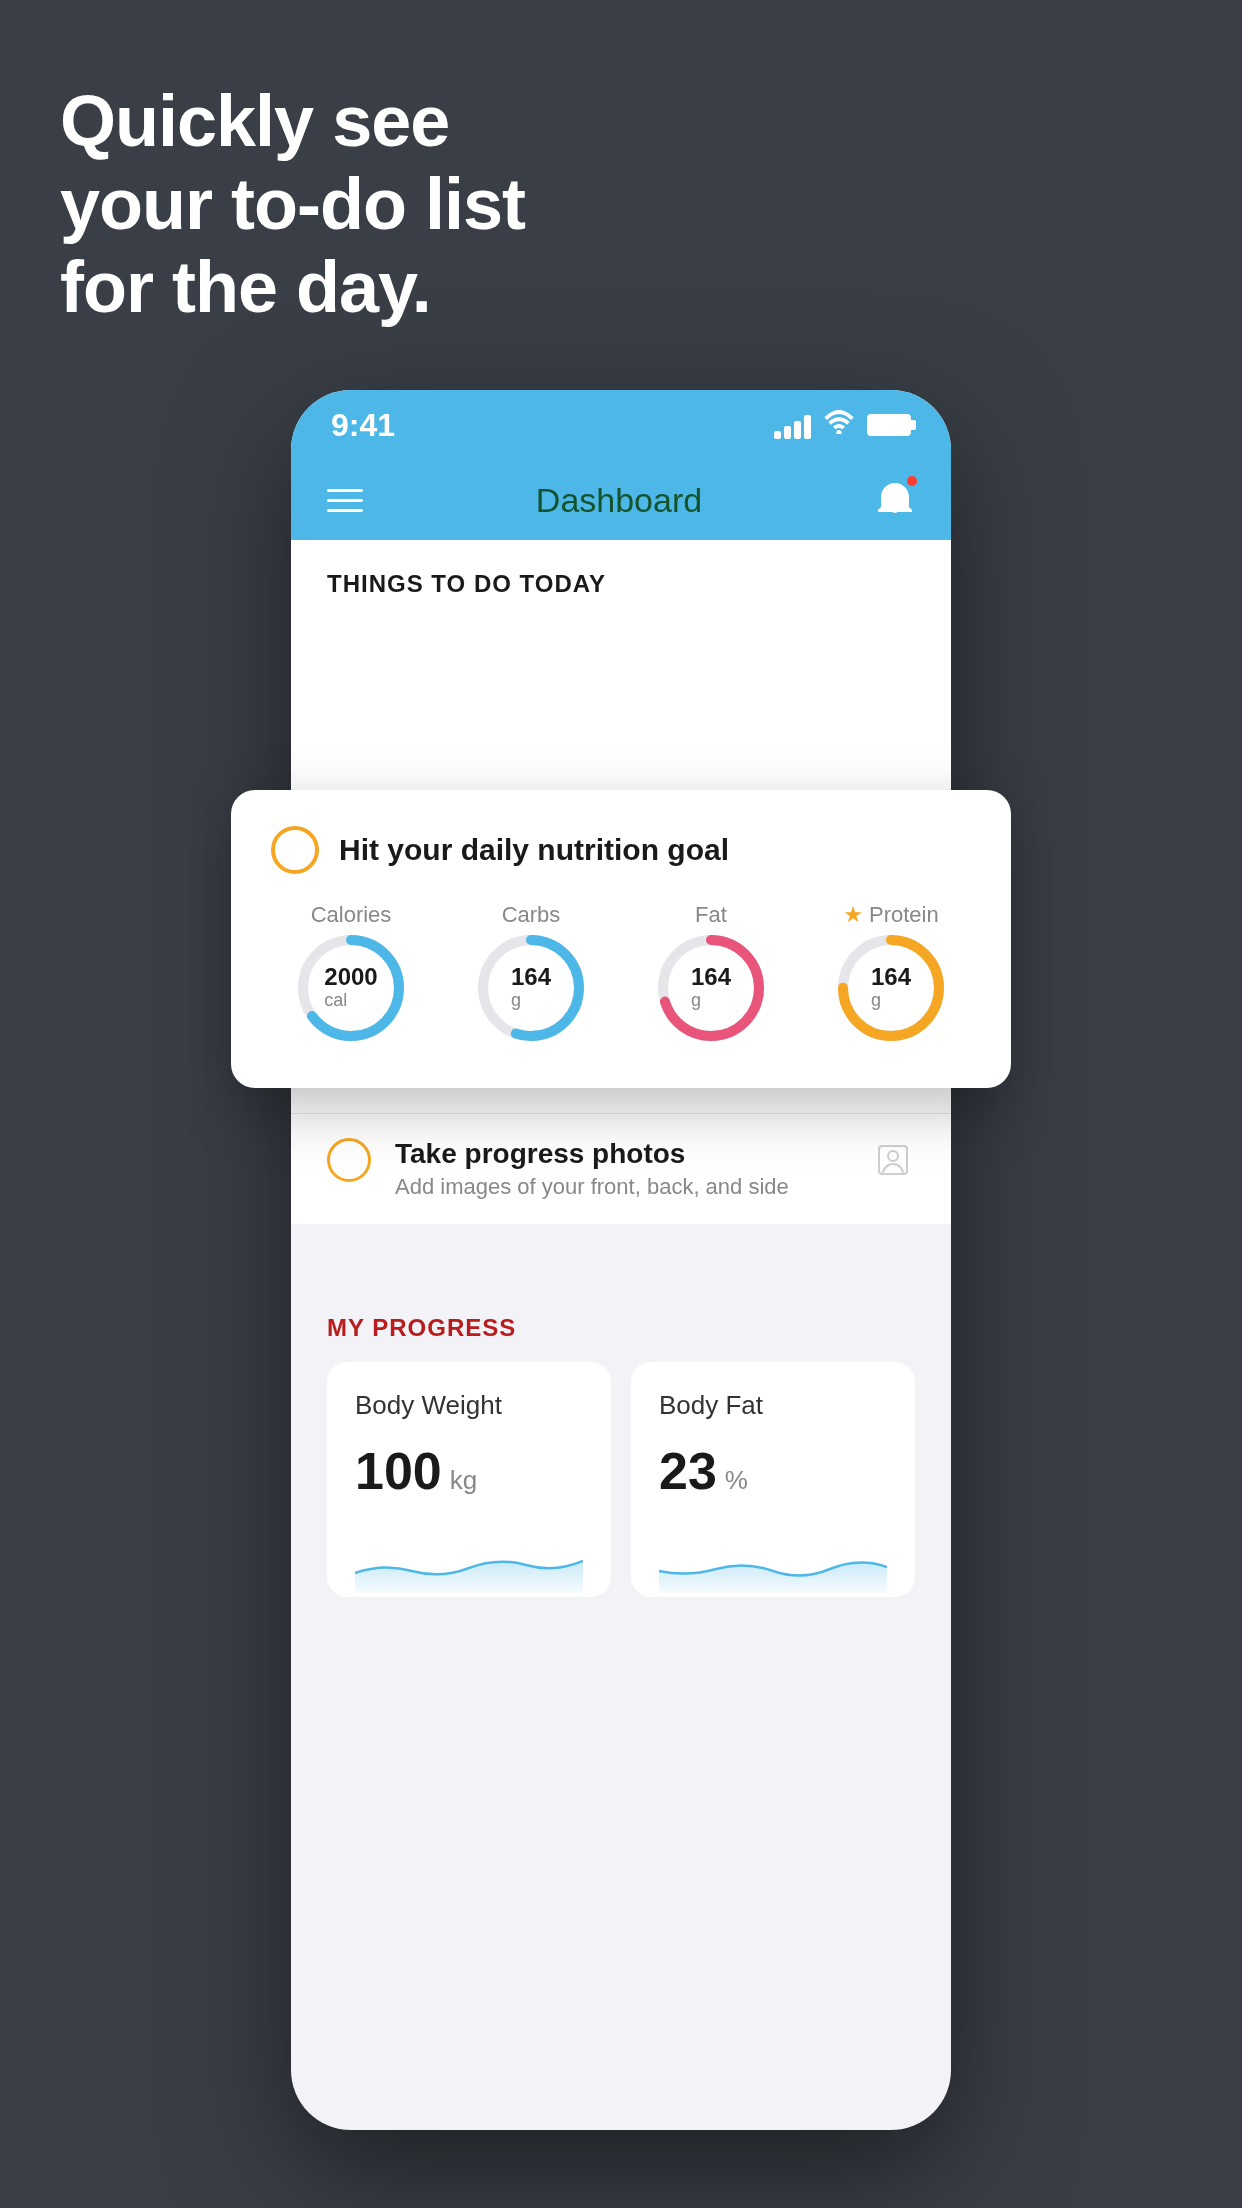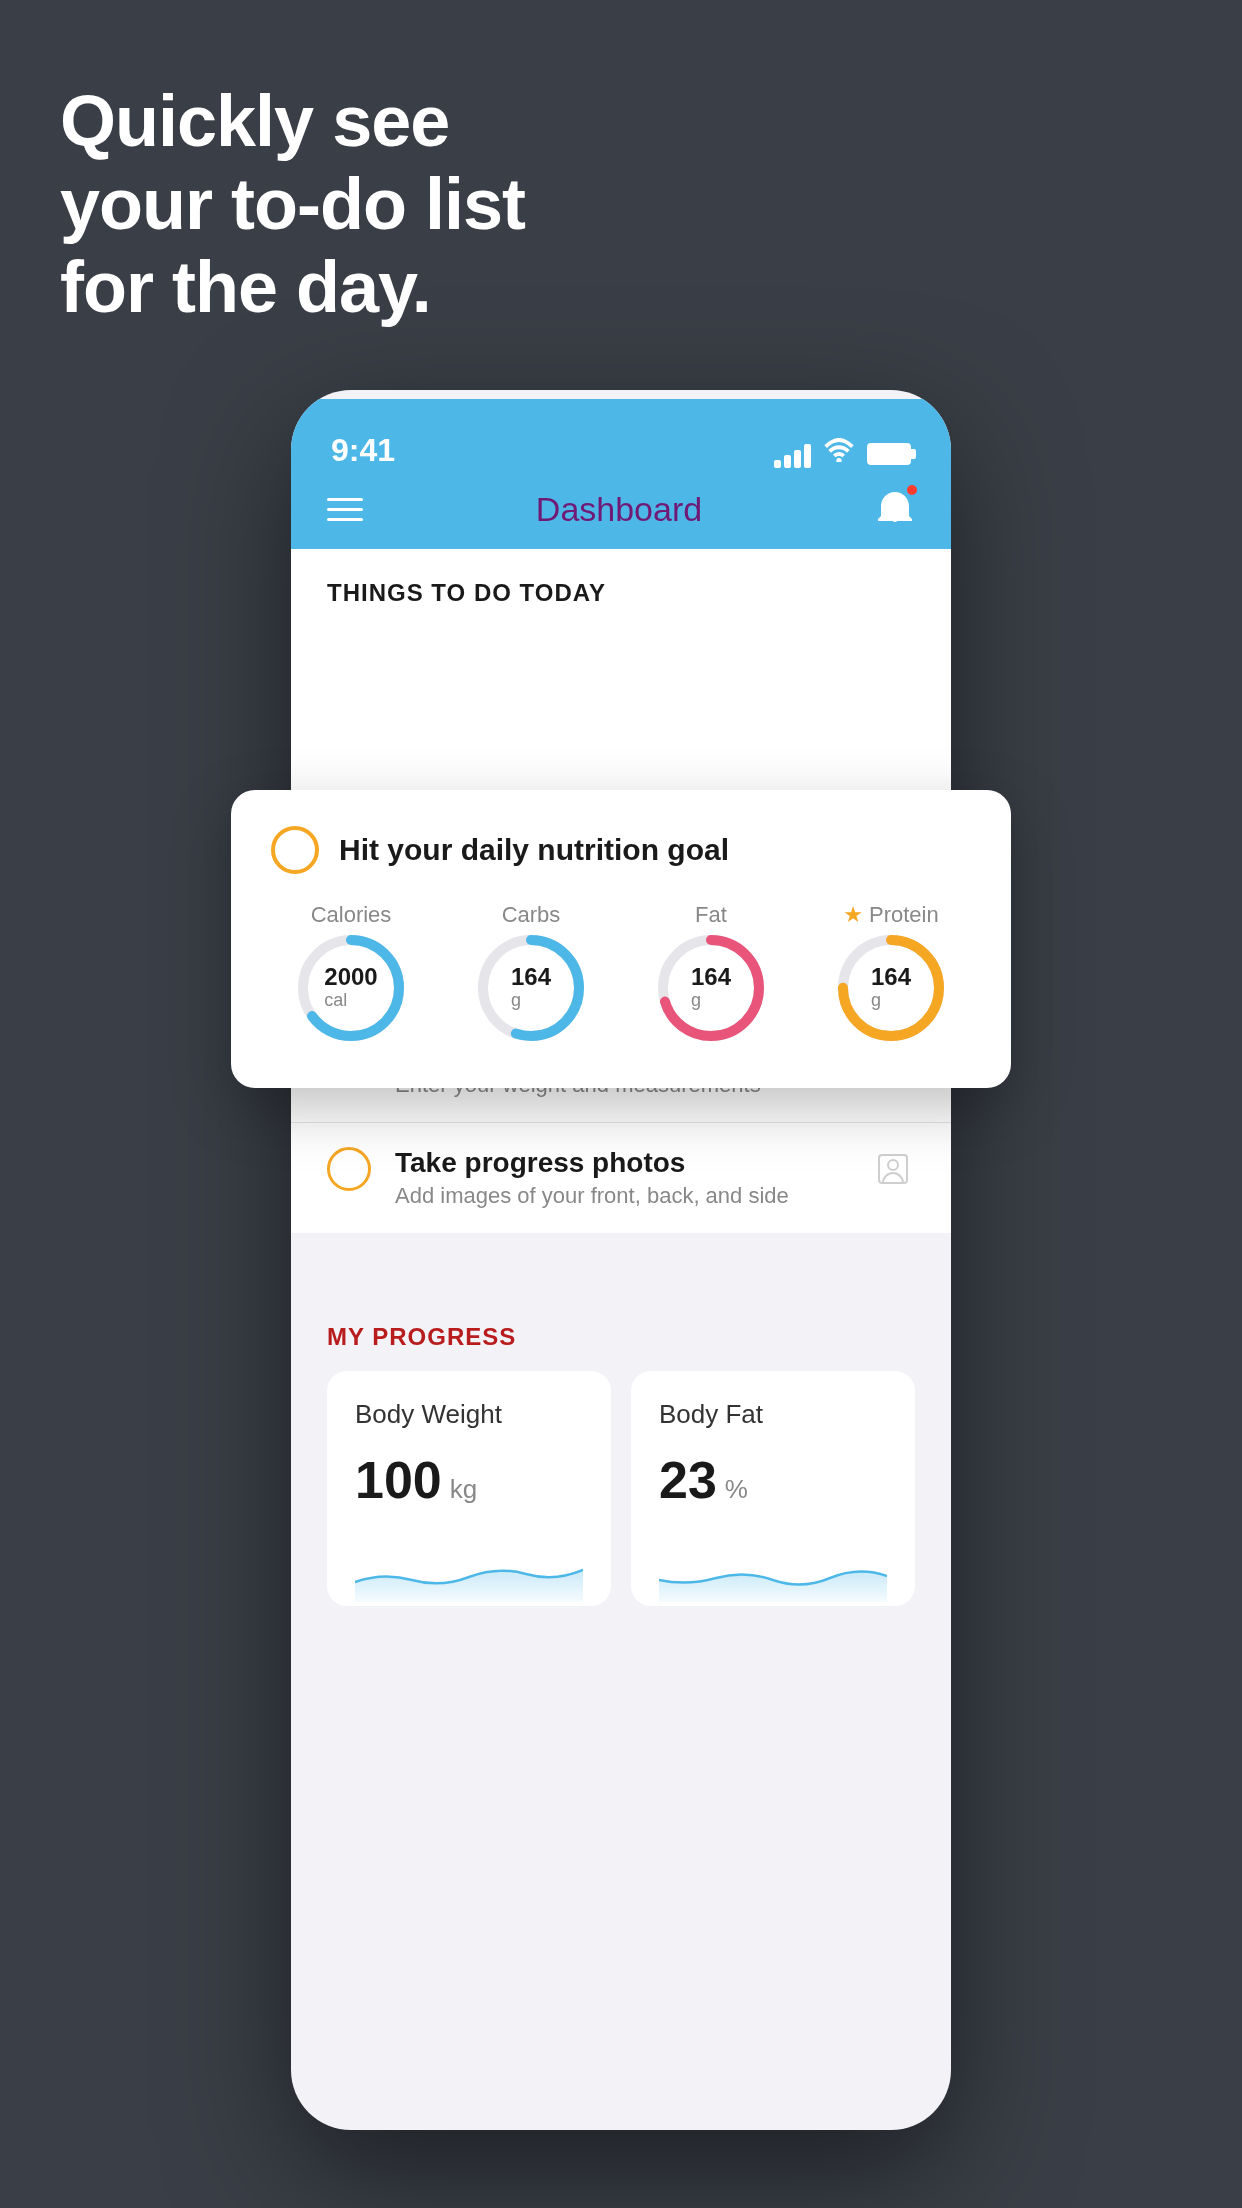--- a/index.html
+++ b/index.html
@@ -41,24 +41,23 @@
       overflow: hidden;
       box-shadow: 0 40px 120px rgba(0,0,0,0.5);
       position: relative;
     }
 
     
     .status-bar {
       background: #4db8e8;
       height: 70px;
       display: flex;
-      align-items: flex-end;
+      align-items: center;
       justify-content: space-between;
       padding: 0 40px;
-      margin-top: 9px;
     }
 
     .status-time {
       color: #ffffff;
       font-size: 32px;
       font-weight: 600;
     }
 
     .status-icons {
       display: flex;
@@ -123,21 +122,21 @@
     }
 
     .hamburger-line {
       width: 36px;
       height: 3px;
       background: white;
       border-radius: 2px;
     }
 
     .nav-title {
-      color: #701a75;
+      color: #14532d;
       font-size: 34px;
       font-weight: 500;
     }
 
     .bell-wrapper {
       position: relative;
       cursor: pointer;
     }
 
     .bell-icon-svg {

